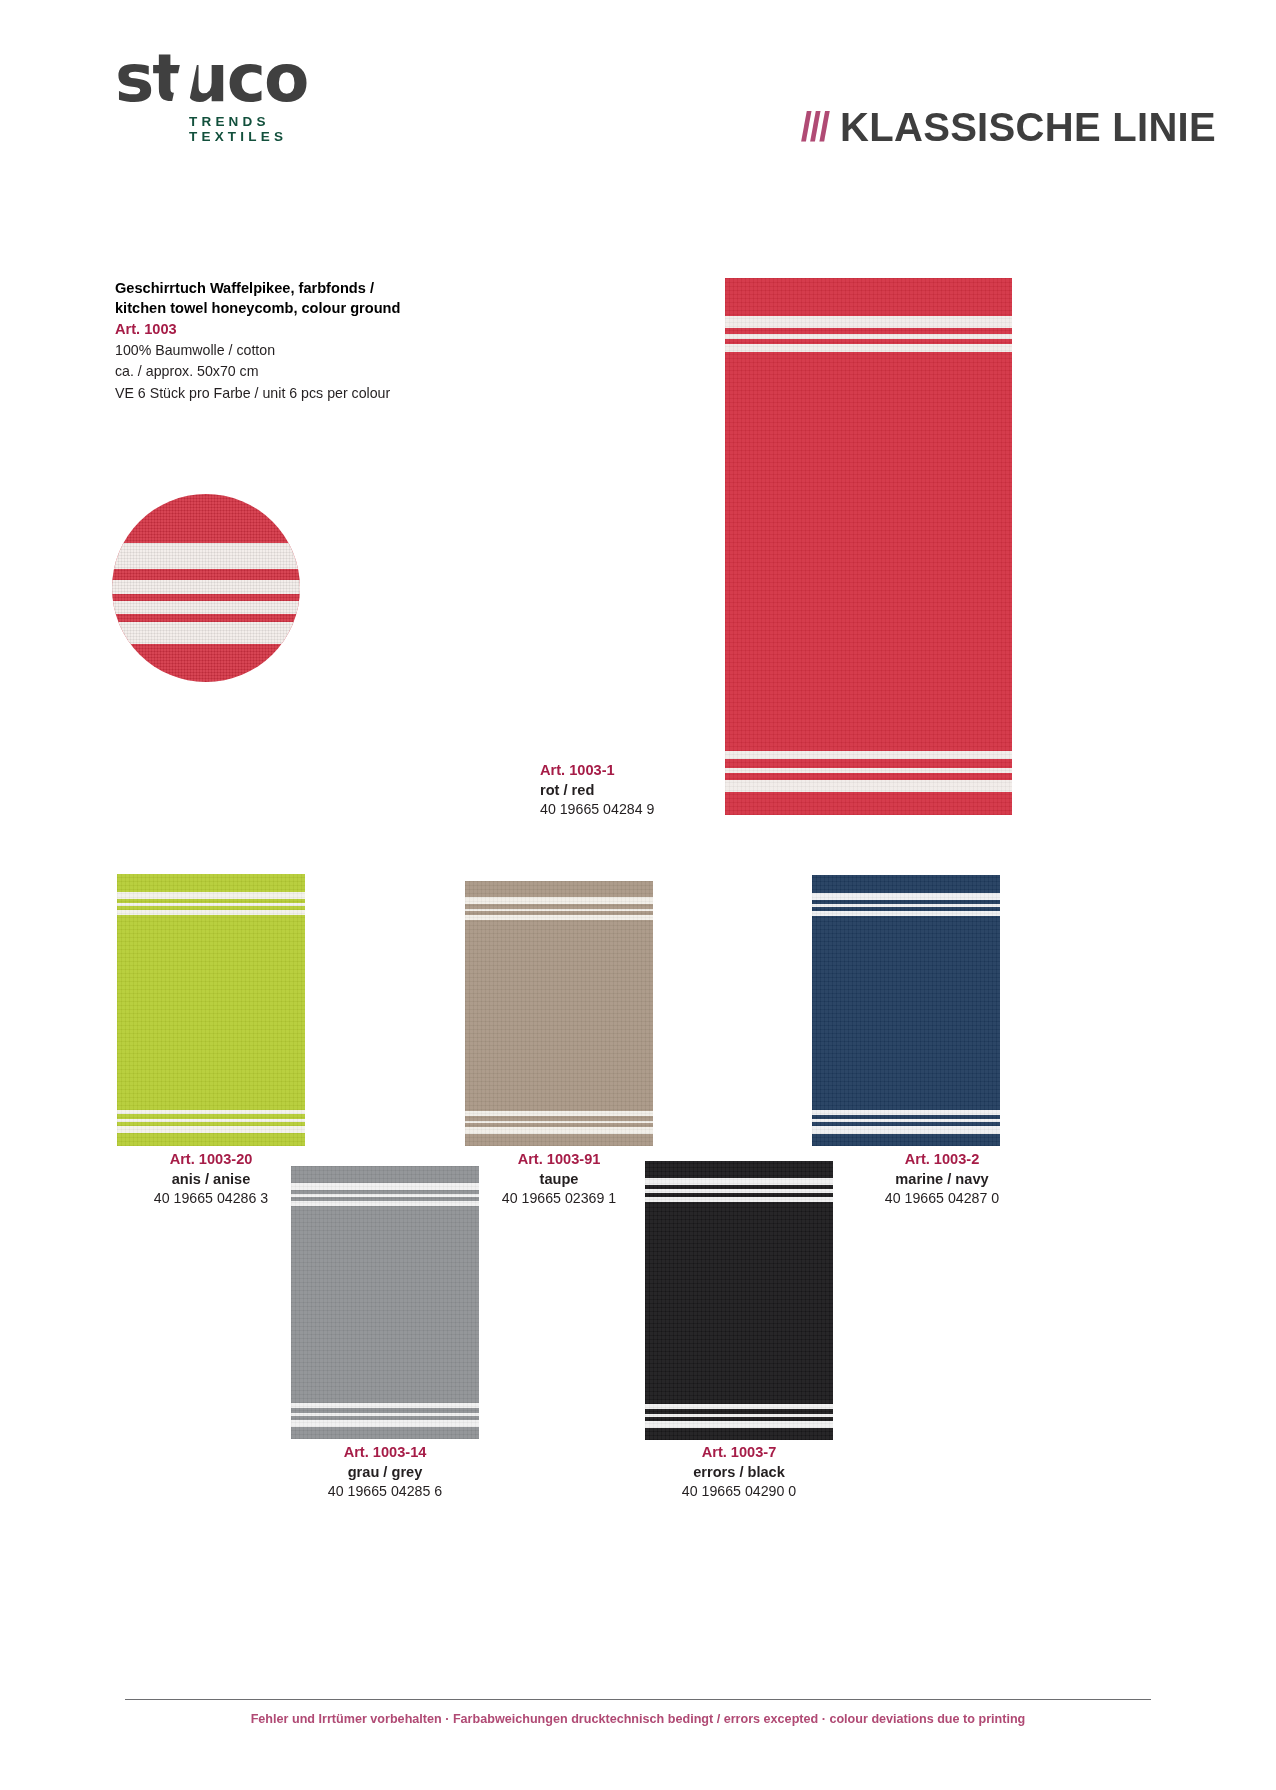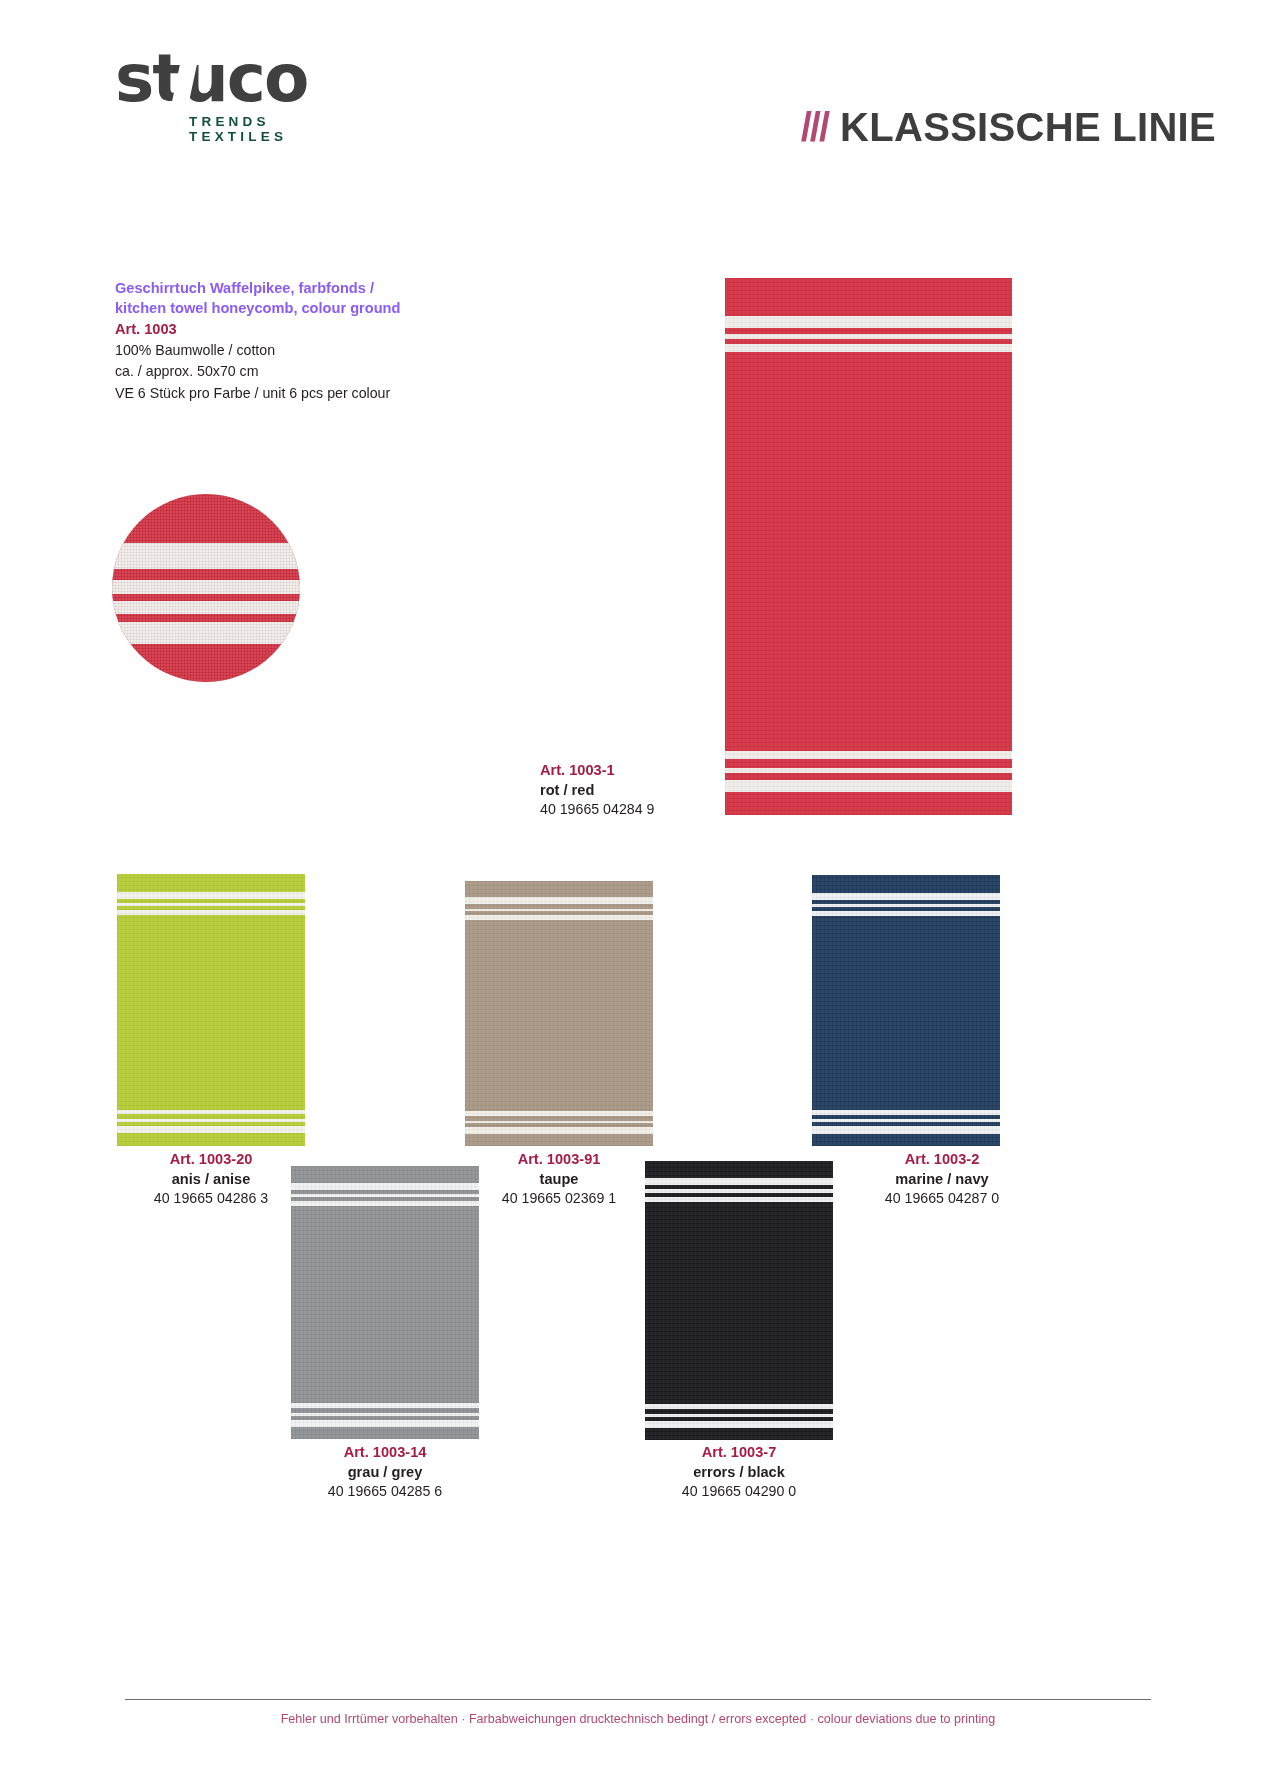--- a/index.html
+++ b/index.html
@@ -78,21 +78,21 @@
   .desc {
     position: absolute;
     left: 115px;
     top: 278px;
     width: 330px;
     line-height: 1.42;
   }
   .desc-title {
     font-size: 14.6px;
     font-weight: bold;
-    color: #8b5cf6;
+    color: #000000;
     line-height: 1.38;
   }
   .desc-art {
     font-size: 14.6px;
     font-weight: bold;
     color: #a61c47;
     margin-top: 1px;
   }
   .desc-line {
     font-size: 14.2px;
@@ -172,20 +172,21 @@
     background: #6d6e71;
   }
   .footer-text {
     position: absolute;
     left: 0;
     top: 1712px;
     width: 1276px;
     text-align: center;
     font-size: 12.6px;
     color: #b04a74;
+    font-weight: bold;
   }
 </style>
 </head>
 <body>
 
 <div class="header">
 
   <div class="logo-block">
     <div class="logo-word">
       <span>stuco</span>

